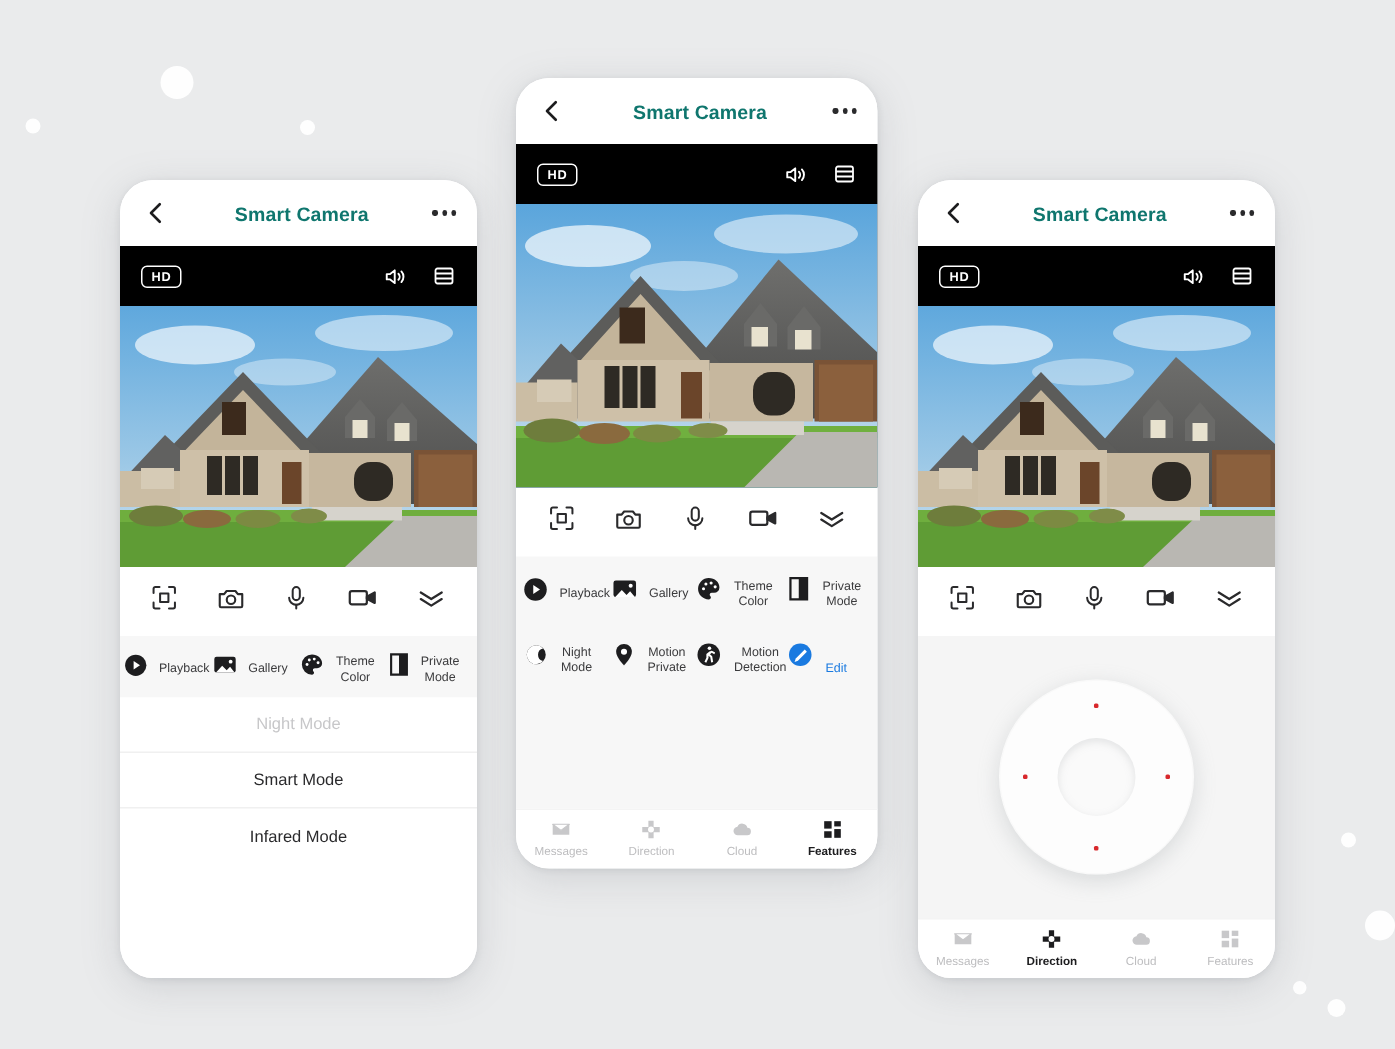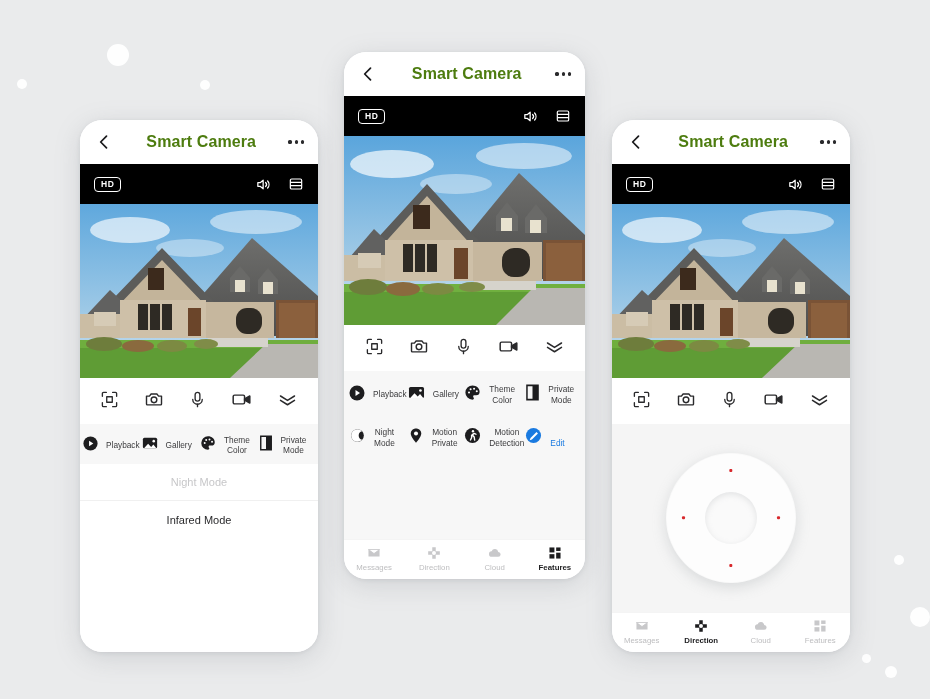--- a/index.html
+++ b/index.html
@@ -42,23 +42,23 @@
     height: 44px;
     background: #fff;
     display: flex;
     align-items: center;
     justify-content: space-between;
     padding: 0 14px;
     flex: 0 0 auto;
   }
   .hdr-back { width: 20px; height: 20px; display: block; }
   .hdr-title {
-    font-size: 16px;
+    font-size: 13px;
     font-weight: 700;
-    color: #4d7c0f;
+    color: #0f766e;
     letter-spacing: .1px;
   }
   .hdr-dots { display: flex; gap: 3px; align-items: center; }
   .hdr-dots i { width: 3.2px; height: 3.2px; border-radius: 50%; background: #2a2a2c; display: block; }
 
   
   .video-wrap { position: relative; flex: 0 0 auto; background: #000; }
   .video-bar {
     height: 40px;
     background: #000;
@@ -398,20 +398,23 @@
               </svg>
           </span>
           <span class="flabel"><span>Private</span><br><span>Mode</span></span>
         </div>
       </div>
     </div>
 
     <div class="mode-list">
       <div class="mode-row is-disabled">
         <span>Night Mode</span>
+      </div>
+      <div class="mode-row">
+        <span>Smart Mode</span>
       </div>
       <div class="mode-row">
         <span>Infared Mode</span>
       </div>
     </div>
   </div>
 
   <div class="phone" id="phone-center">
 
     <div class="app-header">

